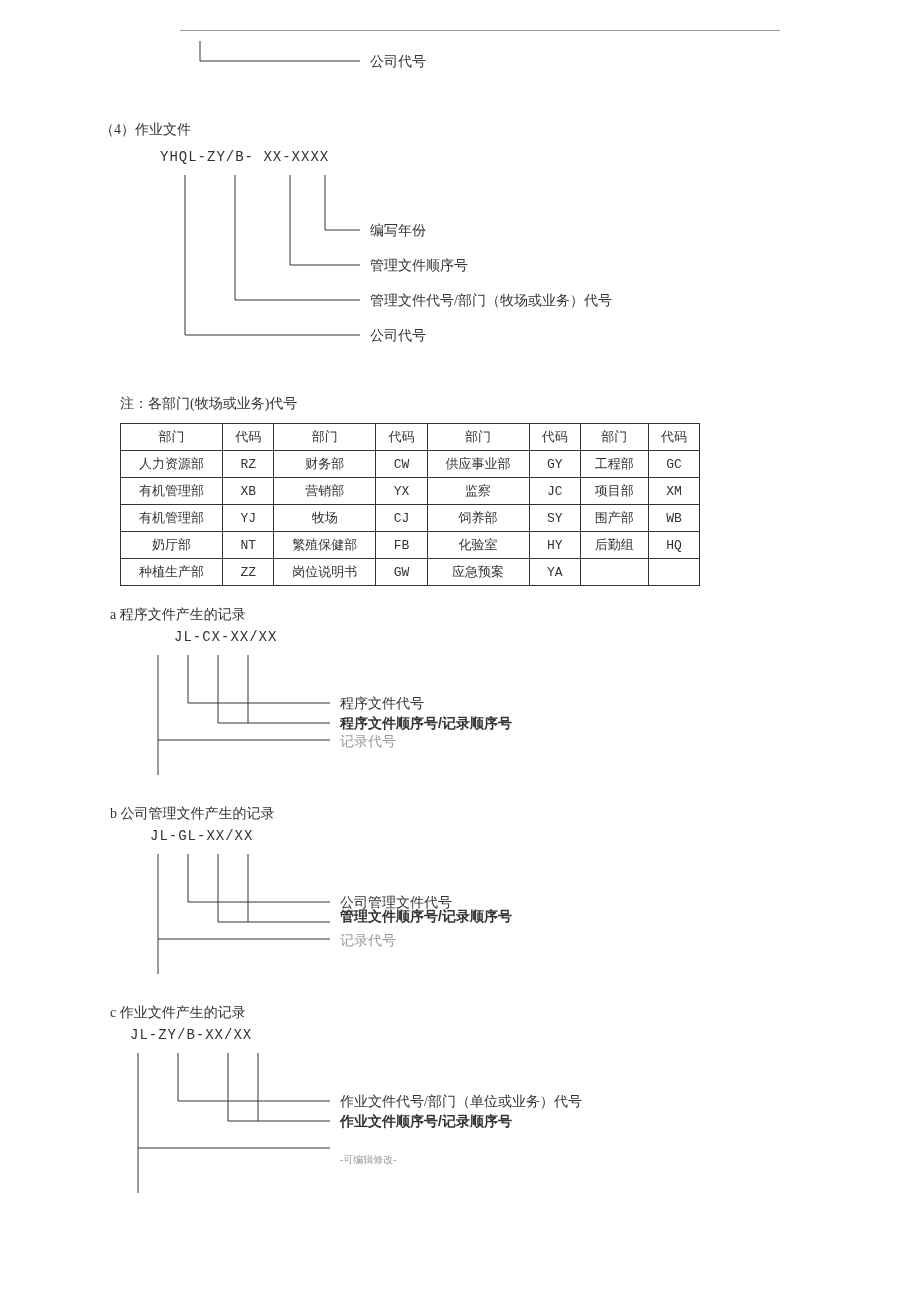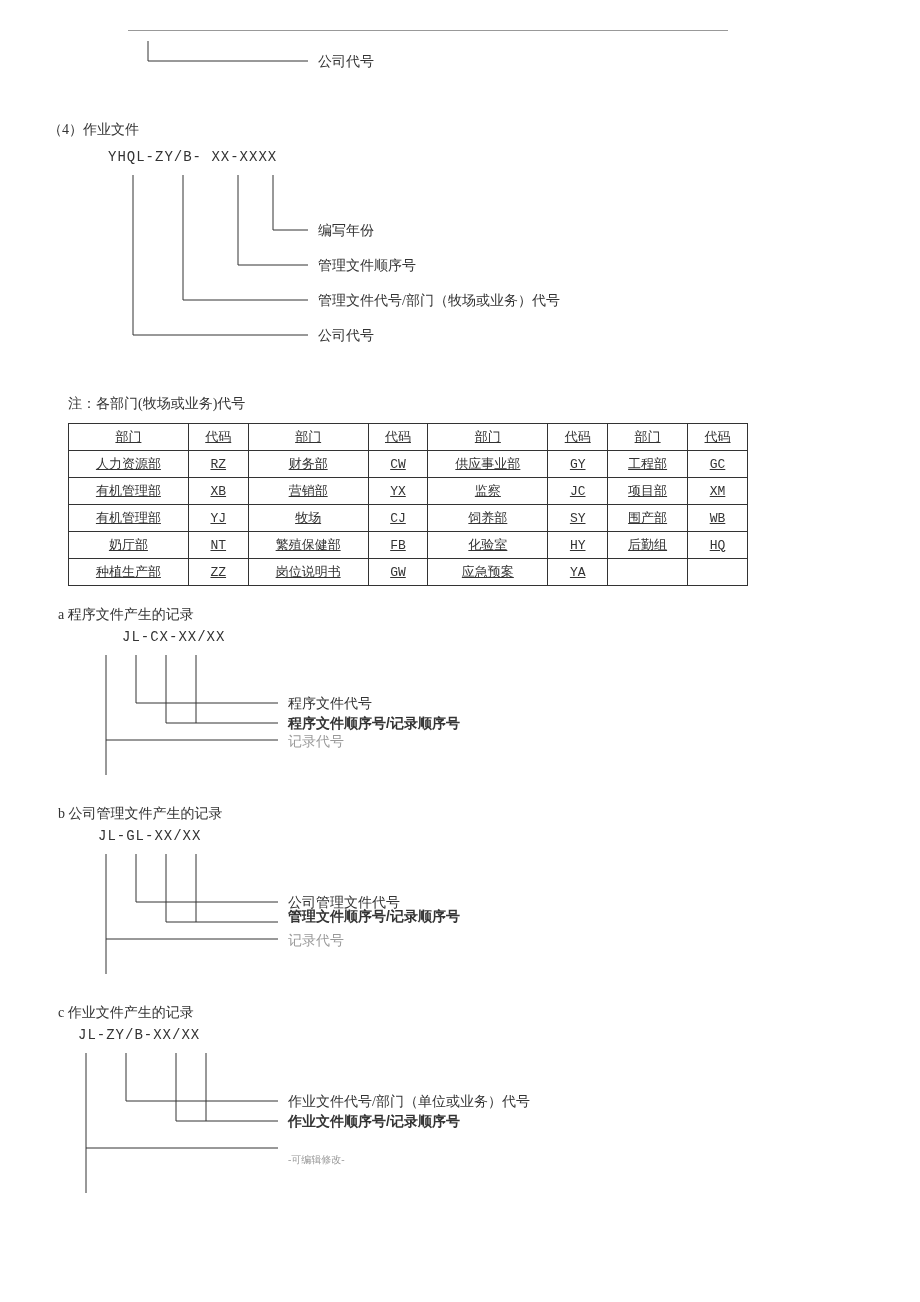--- a/index.html
+++ b/index.html
@@ -5,21 +5,21 @@
     * { box-sizing: border-box; margin: 0; padding: 0; }
     body {
       font-family: "SimSun", "宋体", serif;
       font-size: 14px;
       color: #333;
       background: #fff;
       width: 920px;
       padding: 30px 0;
     }
     .page {
-      padding: 0 48px;
+      padding: 0 100px;
     }
     .top-rule {
       border-top: 1px solid #999;
       margin: 0 0 0 80px;
       width: 600px;
     }
     .diagram {
       position: relative;
       margin: 10px 0 20px 0;
       min-height: 60px;
@@ -42,22 +42,21 @@
     .code-text {
       font-family: "Courier New", monospace;
       letter-spacing: 1px;
     }
     .note {
       margin: 40px 0 10px 20px;
     }
     table {
       border-collapse: collapse;
       margin: 4px 20px 20px 20px;
-      width: 680px;
-      text-decoration: underline;
+      width: 580px;
     }
     th, td {
       border: 1px solid #333;
       padding: 4px 6px;
       text-align: center;
       font-size: 13px;
       font-weight: normal;
     }
     .code-cell {
       font-family: "Courier New", monospace;

